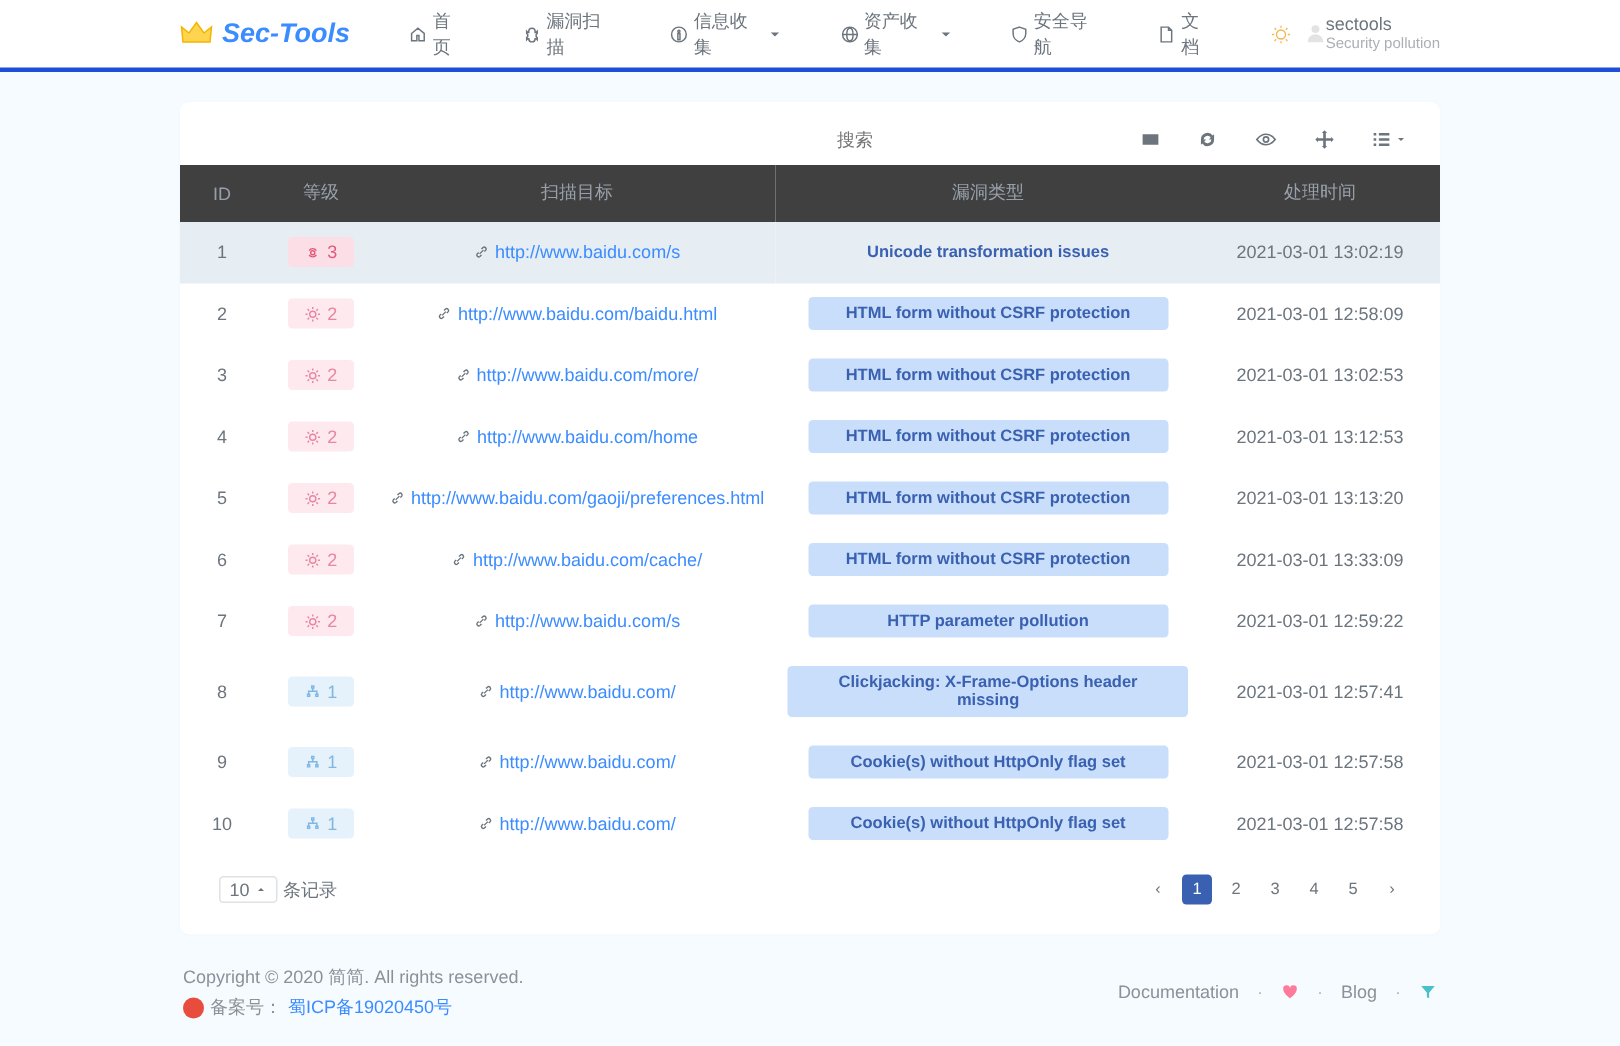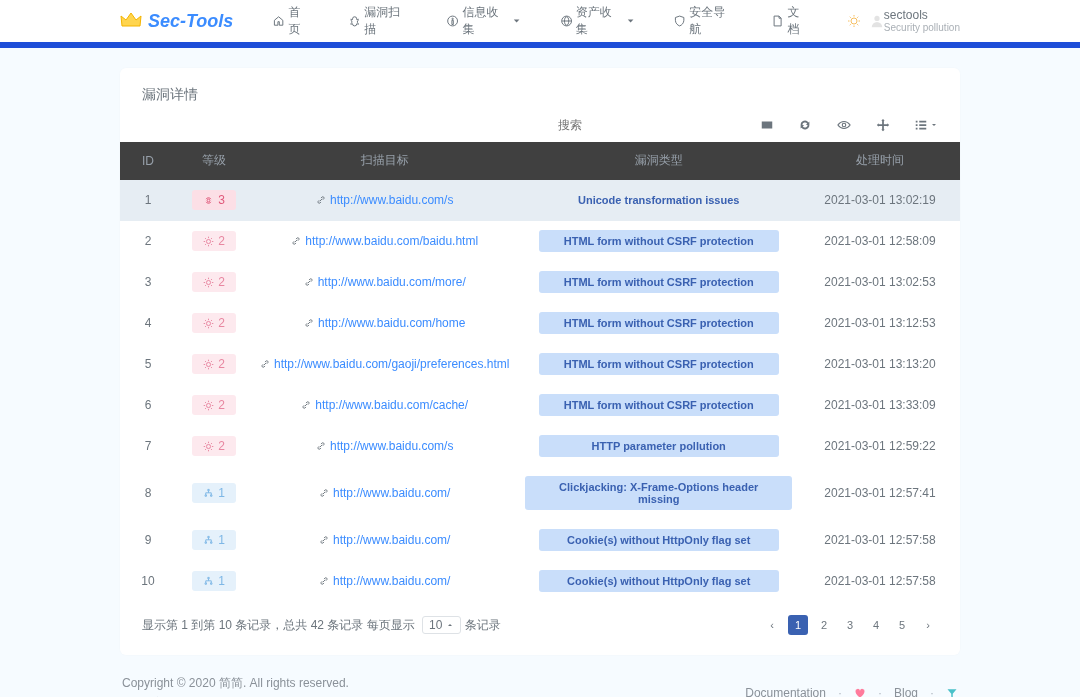--- a/index.html
+++ b/index.html
@@ -1,17 +1,17 @@
 <!DOCTYPE html>
 <html><head>
 <meta charset="utf-8">
 <style>
 * { margin: 0; padding: 0; box-sizing: border-box; }
 body { font-family: -apple-system, "Helvetica Neue", Arial, sans-serif; background: #f6fbff; color: #6c757d; font-size: 13px; }
-.header { background: #fff; border-bottom: 6px solid #1d4ed8; height: 48px; display: flex; align-items: center; padding: 0 20px 0 120px; }
+.header { background: #fff; border-bottom: 3px solid #1d4ed8; height: 48px; display: flex; align-items: center; padding: 0 20px 0 120px; }
 .logo { display: flex; align-items: center; font-size: 18px; font-weight: bold; font-style: italic; color: #3b8cff; margin-right: 30px; }
 .logo-icon { margin-right: 6px; }
 .nav { display: flex; gap: 18px; flex: 1; }
 .nav-item { display: flex; align-items: center; gap: 4px; padding: 6px 10px; color: #6c757d; cursor: pointer; font-size: 12px; }
 .nav-item svg, .nav-item .nicon { width: 12px; height: 12px; }
 .user { display: flex; align-items: center; gap: 0; margin-right: 100px; }
 .user-av { width: 14px; height: 14px; opacity: .4; }
 .user-meta { display: flex; flex-direction: column; line-height: 1.2; }
 .user-name { font-size: 12px; color: #6c757d; }
 .user-role { font-size: 10px; color: #aab0b6; }
@@ -118,21 +118,20 @@
         <path fill="#bbb" d="M8 8a3 3 0 100-6 3 3 0 000 6zm-6 7a6 6 0 0112 0z"></path>
       </svg>
     <div class="user-meta">
       <span class="user-name">sectools</span>
       <span class="user-role">Security pollution</span>
     </div>
   </div>
 </div>
 
 <div class="container">
-  <div class="panel-title">漏洞详情</div>
 
   <div class="toolbar">
     <div class="search">
       <input type="text" placeholder="搜索" style="">
     </div>
     <div class="tool-icons">
       <span>
           <svg width="14" height="14" viewBox="0 0 16 16">
             <path fill="#6c757d" d="M2 4h12v8H2zM9 6h3v4H9z"></path>
           </svg>
@@ -402,21 +401,20 @@
     <td>
       <span class="vuln-btn">Cookie(s) without HttpOnly flag set</span>
     </td>
     <td class="col-time">2021-03-01 12:57:58</td>
         </tr>
       </tbody>
   </table>
 
   <div class="footer-row">
     <div>
-      <span>显示第 1 到第 10 条记录，总共 42 条记录 每页显示</span>
       <span class="pagesize">
         <span>10</span>
         <svg width="8" height="8" viewBox="0 0 16 16">
             <path d="M4 10l4-4 4 4z" fill="#6c757d"></path>
           </svg>
       </span>
       <span>条记录</span>
     </div>
     <div class="pagination" id="pagination">
         <span class="pg">‹</span>

